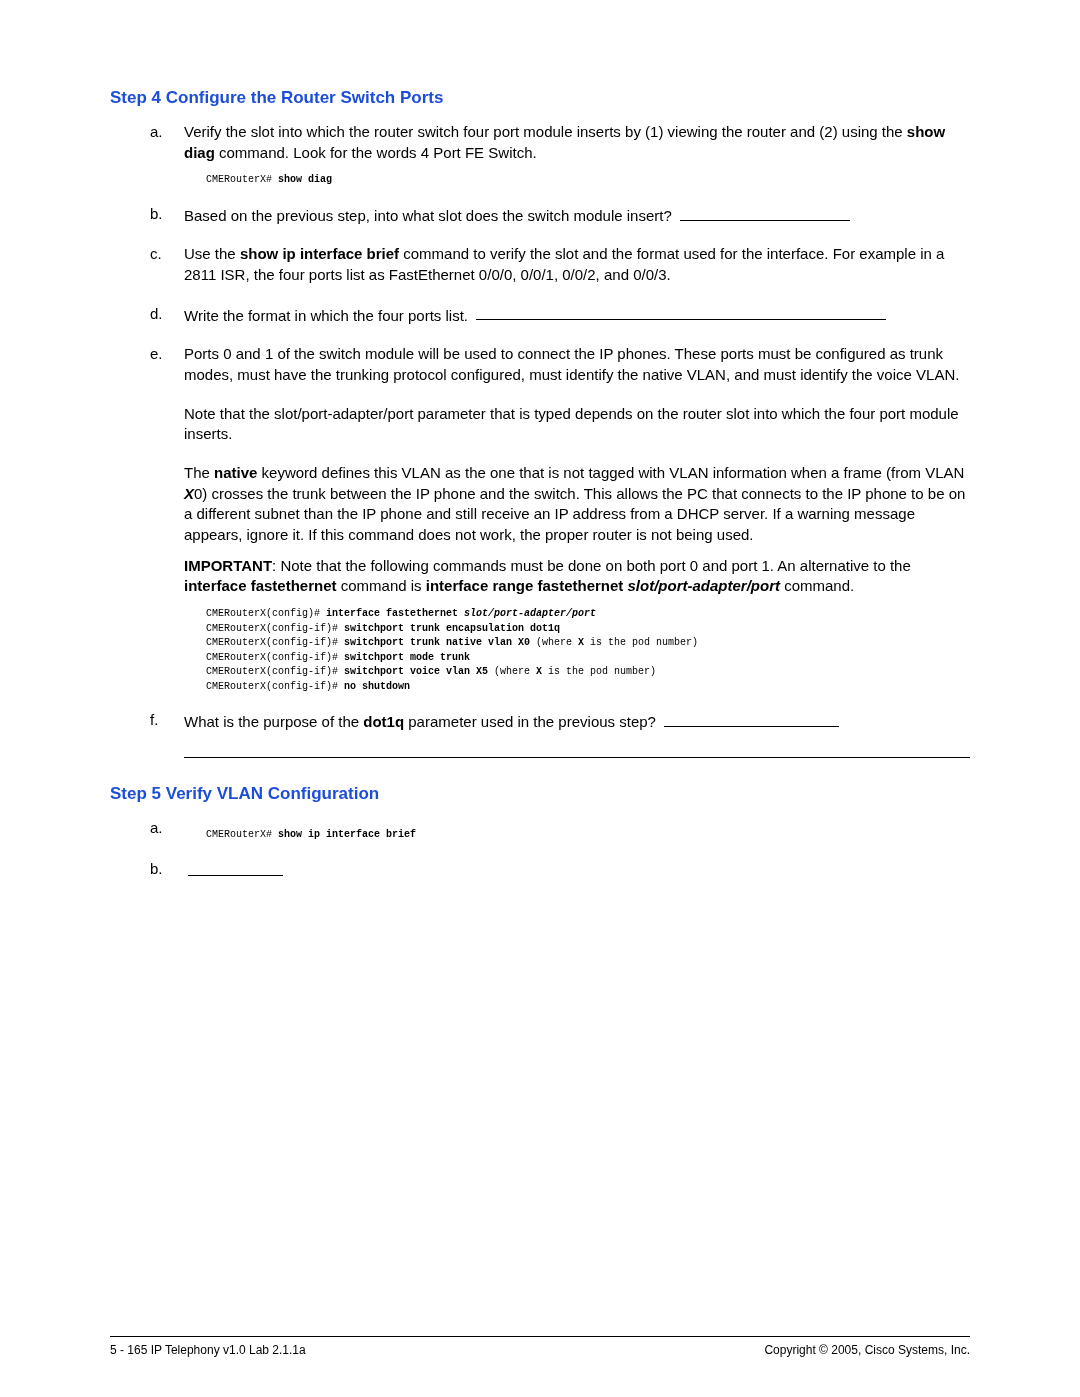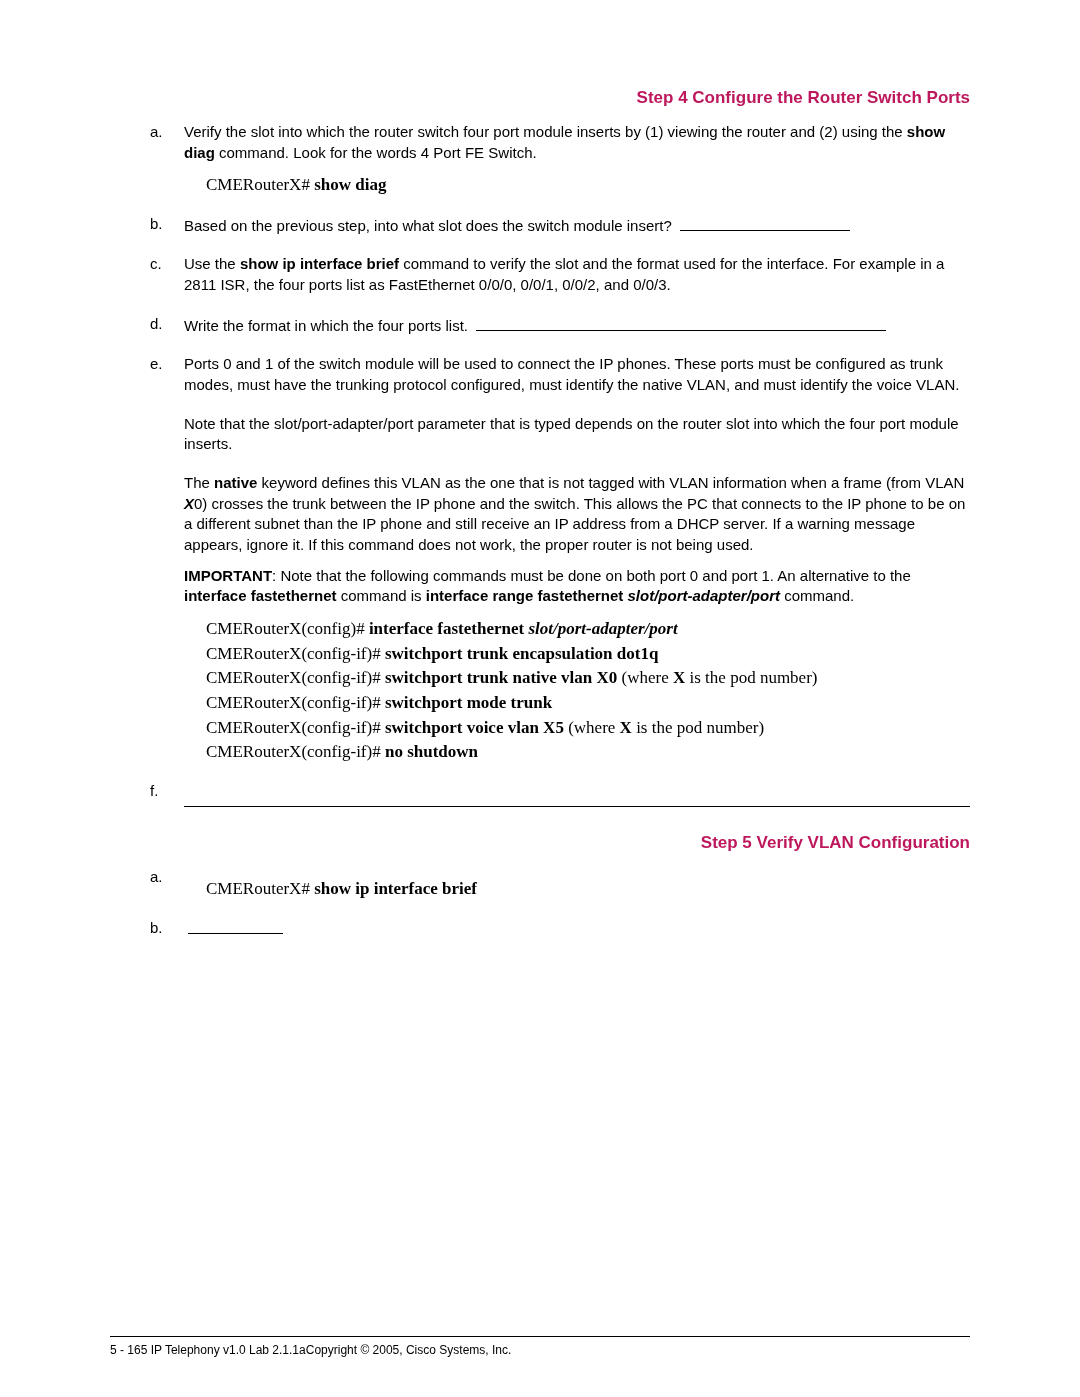--- a/index.html
+++ b/index.html
@@ -11,25 +11,24 @@
     background: #fff;
   }
   .page {
     width: 1080px;
     min-height: 1397px;
     padding: 80px 110px 40px 110px;
     box-sizing: border-box;
     position: relative;
   }
   .step-heading {
-    color: #be185d;
+    color: #1d4ed8;
     font-size: 17px;
     font-weight: bold;
     margin: 6px 0 14px 0;
-    text-align: right;
   }
   .step-heading.first {
     margin-top: 8px;
   }
   ol.letter-list {
     list-style: none;
     margin: 0 0 0 40px;
     padding: 0;
   }
   ol.letter-list > li {
@@ -41,25 +40,25 @@
   ol.letter-list > li > .marker {
     min-width: 18px;
   }
   ol.letter-list > li > .body {
     flex: 1;
   }
   .para {
     margin: 0 0 10px 0;
   }
   .code {
-    font-family: Liberation Serif, serif;
+    font-family: Liberation Mono, monospace;
     white-space: pre-wrap;
     margin: 10px 0 8px 22px;
     line-height: 1.45;
-    font-size: 17px;
+    font-size: 10px;
   }
   .u-blank {
     display: inline-block;
     border-bottom: 1px solid #000;
     height: 1.05em;
     vertical-align: baseline;
     margin-left: 4px;
   }
   .blank-line {
     border-bottom: 1px solid #000;
@@ -67,21 +66,21 @@
     margin: 24px 0 0 0;
   }
   .footer {
     position: absolute;
     left: 110px;
     right: 110px;
     bottom: 40px;
     border-top: 1px solid #000;
     padding-top: 6px;
     display: flex;
-    justify-content: flex-start;
+    justify-content: space-between;
     font-size: 12px;
   }
   b { font-weight: bold; }
   i { font-style: italic; }
 </style>
 </head>
 <body>
 
 <div class="page">
 
@@ -142,20 +141,23 @@
 <span>CMERouterX(config-if)# </span><b>switchport trunk native vlan X0</b><span> (where </span><b>X</b><span> is the pod number)</span>
 <span>CMERouterX(config-if)# </span><b>switchport mode trunk</b>
 <span>CMERouterX(config-if)# </span><b>switchport voice vlan X5</b><span> (where </span><b>X</b><span> is the pod number)</span>
 <span>CMERouterX(config-if)# </span><b>no shutdown</b></div>
       </div>
     </li>
 
     <li style="margin-bottom:0">
       <div class="marker">f.</div>
       <div class="body">
+        <div class="para" style="margin-bottom:4px">
+          <span>What is the purpose of the </span><b>dot1q</b><span> parameter used in the previous step? </span><span class="u-blank" style="width:175px"></span>
+        </div>
         <div class="blank-line"></div>
       </div>
     </li>
 
   </ol>
 
   <div class="step-heading" style="margin-top:26px">Step 5 Verify VLAN Configuration</div>
 
   <ol class="letter-list">
 

